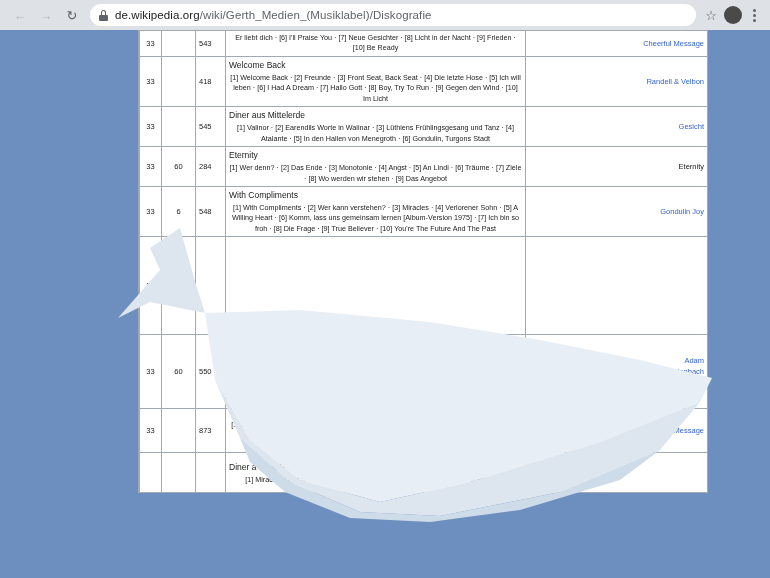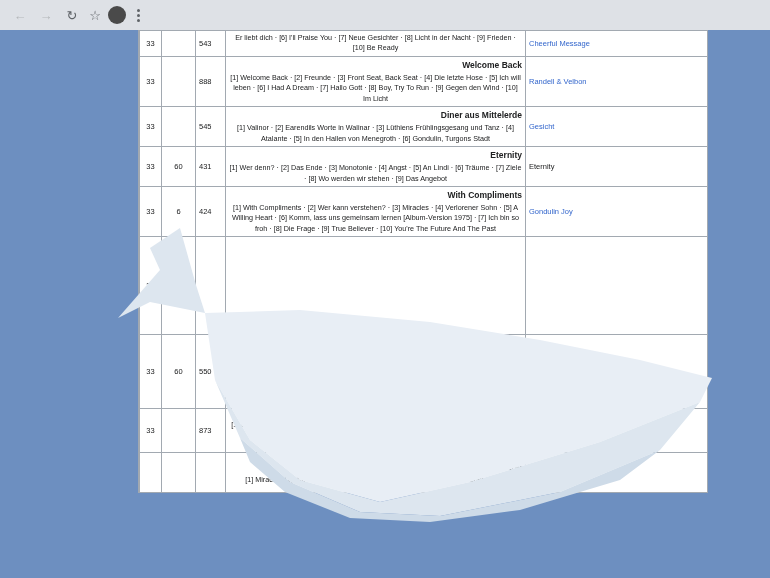--- a/index.html
+++ b/index.html
@@ -148,26 +148,26 @@
   table.disco td {
     border: 1px solid #a2a9b1;
     vertical-align: middle;
     padding: 2px 3px;
     box-sizing: border-box;
   }
   td.c-year   { width: 22px; text-align: center; }
   td.c-chart  { width: 34px; text-align: center; }
   td.c-num    { width: 30px; text-align: left; }
   td.c-album  { width: 300px; padding: 4px 6px 6px; }
-  td.c-artist { width: 182px; text-align: left; color: #3366cc; }
+  td.c-artist { width: 182px; text-align: right; color: #3366cc; }
 
   .album-title {
     display: block;
-    text-align: right;
-    font-weight: bold;
+    text-align: left;
+    font-weight: normal;
     font-size: 8.5px;
     color: #202122;
     margin: 1px 0 3px;
   }
   .tracklist {
     display: block;
     text-align: center;
     line-height: 1.45;
     color: #202122;
     font-size: 7.2px;
@@ -199,20 +199,29 @@
 </style>
 </head>
 <body>
 
 <div id="app">
 
   <div class="chrome">
     <div class="nav-btn disabled">←</div>
     <div class="nav-btn disabled">→</div>
     <div class="nav-btn">↻</div>
+    <div class="omnibox">
+      <div class="lock-icon">
+        <div class="shackle"></div>
+        <div class="body"></div>
+      </div>
+      <div class="url">
+        <span class="host">de.wikipedia.org</span><span class="path">/wiki/Gerth_Medien_(Musiklabel)/Diskografie</span>
+      </div>
+    </div>
     <div class="star-icon">☆</div>
     <div class="profile-dot"></div>
     <div class="kebab">
       <span></span>
         <span></span>
         <span></span>
     </div>
   </div>
 
   <div class="viewport">
@@ -229,21 +238,21 @@
               <span class="tracklist">Er liebt dich · [6] I'll Praise You · [7] Neue Gesichter · [8] Licht in der Nacht · [9] Frieden · [10] Be Ready</span>
             </td>
             <td class="c-artist">
               <span class="artist-link">Cheerful Message</span>
             </td>
           </tr>
 
           <tr>
             <td class="c-year">33</td>
             <td class="c-chart"></td>
-            <td class="c-num">888</td>
+            <td class="c-num">418</td>
             <td class="c-album">
               <span class="album-title">Welcome Back</span>
               <span class="tracklist">[1] Welcome Back · [2] Freunde · [3] Front Seat, Back Seat · [4] Die letzte Hose · [5] Ich will leben · [6] I Had A Dream · [7] Hallo Gott · [8] Boy, Try To Run · [9] Gegen den Wind · [10] Im Licht</span>
             </td>
             <td class="c-artist">
               <span class="artist-link">Randell &amp; Velbon</span>
             </td>
           </tr>
 
           <tr>
@@ -255,34 +264,34 @@
               <span class="tracklist">[1] Valinor · [2] Earendils Worte in Walinar · [3] Lüthiens Frühlingsgesang und Tanz · [4] Atalante · [5] In den Hallen von Menegroth · [6] Gondulin, Turgons Stadt</span>
             </td>
             <td class="c-artist">
               <span class="artist-link">Gesicht</span>
             </td>
           </tr>
 
           <tr>
             <td class="c-year">33</td>
             <td class="c-chart">60</td>
-            <td class="c-num">431</td>
+            <td class="c-num">284</td>
             <td class="c-album">
               <span class="album-title">Eternity</span>
               <span class="tracklist">[1] Wer denn? · [2] Das Ende · [3] Monotonie · [4] Angst · [5] An Lindi · [6] Träume · [7] Ziele · [8] Wo werden wir stehen · [9] Das Angebot</span>
             </td>
             <td class="c-artist">
               <span class="artist-plain">Eternity</span>
             </td>
           </tr>
 
           <tr>
             <td class="c-year">33</td>
             <td class="c-chart">6</td>
-            <td class="c-num">424</td>
+            <td class="c-num">548</td>
             <td class="c-album">
               <span class="album-title">With Compliments</span>
               <span class="tracklist">[1] With Compliments · [2] Wer kann verstehen? · [3] Miracles · [4] Verlorener Sohn · [5] A Willing Heart · [6] Komm, lass uns gemeinsam lernen [Album-Version 1975] · [7] Ich bin so froh · [8] Die Frage · [9] True Believer · [10] You're The Future And The Past</span>
             </td>
             <td class="c-artist">
               <span class="artist-link">Gondulin Joy</span>
             </td>
           </tr>
 
           <tr style="height:98px">

